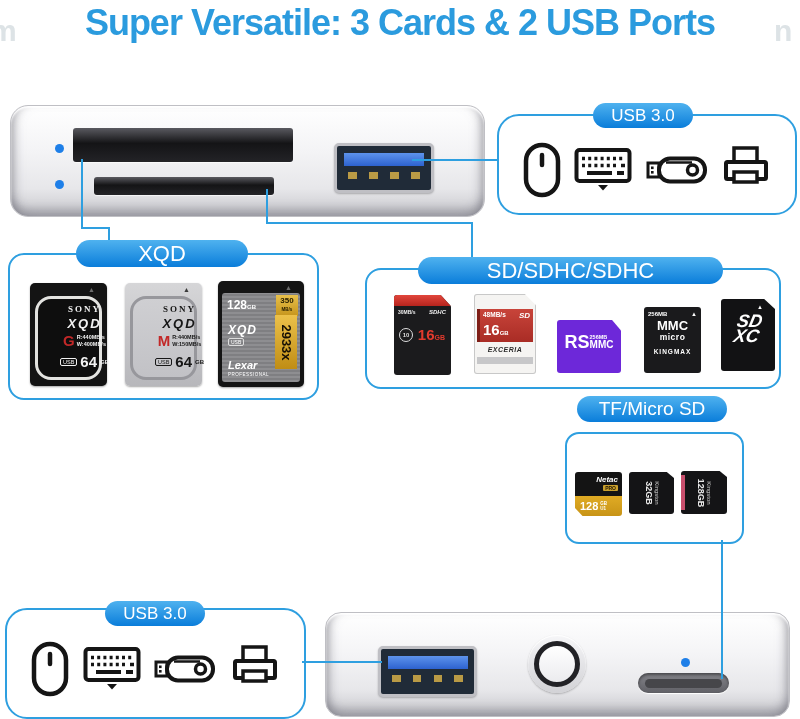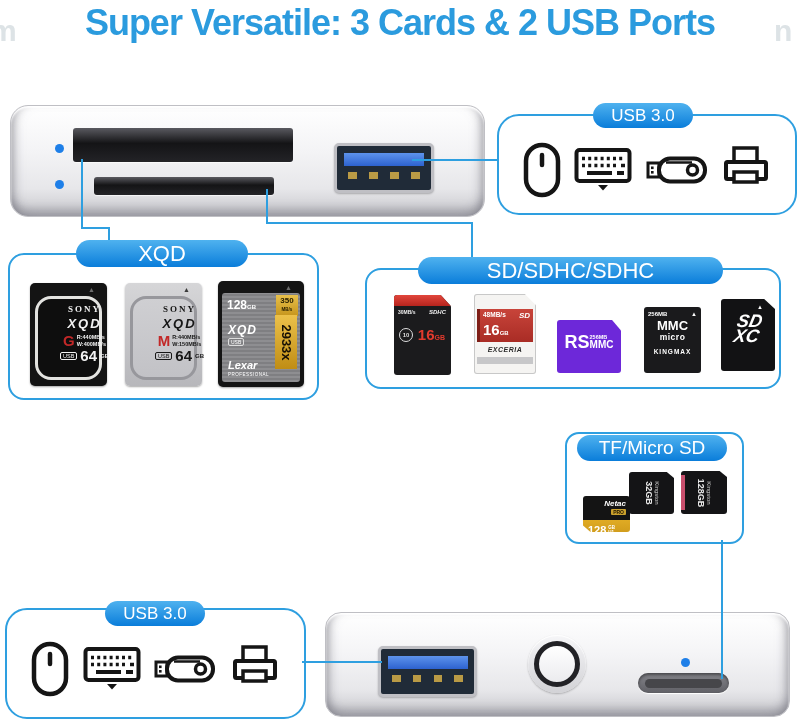--- a/index.html
+++ b/index.html
@@ -45,21 +45,21 @@
   .xcard.silver{background:linear-gradient(180deg,#d6d6d8,#b7b7bb);} .xcard.silver .xcap{color:#3a3a3a;}
   .xinner{position:absolute;left:5px;right:5px;top:13px;bottom:6px;border-radius:16px;
     display:flex;flex-direction:column;align-items:center;padding-left:32px;}
   .xcard.dark .xinner{border:3px solid #e3e3e0;background:#0e0e0e;color:#f2f2f2;}
   .xcard.silver .xinner{border:3px solid #97979c;background:linear-gradient(180deg,#cfcfd2,#c2c2c6);color:#161616;}
   .sony{font-family:"Liberation Serif", serif;font-weight:bold;letter-spacing:2px;font-size:9px;margin-top:5px;}
   .xlogo{font-weight:bold;font-style:italic;font-size:13px;letter-spacing:2px;margin-top:2px;}
   .srow{display:flex;align-items:center;gap:2px;margin-top:1px;}
   .series{color:#c22828;font-size:15px;font-weight:bold;}
   .speeds{font-size:5.5px;line-height:6.5px;font-weight:bold;text-align:left;}
-  .brow{display:flex;align-items:center;gap:3px;margin-top:0;}
+  .brow{display:flex;align-items:center;gap:3px;margin-top:6px;}
   .usbb{font-size:5.5px;border:1px solid currentColor;border-radius:2px;padding:0 2px;}
   .capb{font-size:15px;font-weight:bold;line-height:14px;}
   .caps{font-size:6px;font-weight:bold;}
   
   .lexinner{position:absolute;left:4px;right:4px;top:12px;bottom:5px;border-radius:3px;
     background:repeating-linear-gradient(0deg,#8e8e91 0 2px,#7f7f82 2px 4px);color:#fff;}
   .l128{position:absolute;left:5px;top:5px;font-weight:bold;font-size:12px;}
   .l440{position:absolute;right:2px;top:2px;background:linear-gradient(180deg,#e8c04a,#c6951d);
     color:#2a2000;width:22px;text-align:center;font-size:8px;font-weight:bold;line-height:8px;padding:2px 0;}
   .lxqd{position:absolute;left:6px;top:30px;font-weight:bold;font-style:italic;font-size:12px;letter-spacing:1px;}
@@ -299,21 +299,21 @@
     <div class="exc-logo">
       <div>SD</div>
       <div>XC</div>
     </div>
   </div>
 </div>
 <div class="pill" style="left:418px;top:257px;width:305px;height:27px;font-size:22px;">SD/SDHC/SDHC</div>
 
 <div class="obox" style="left:565px;top:432px;width:175px;height:108px;border-radius:14px;">
 
-  <div class="tfcard netac" style="left:16px;top:38px;width:47px;height:36px;margin-top:24px;">
+  <div class="tfcard netac" style="left:8px;top:38px;width:47px;height:44px;">
     <div class="ntop">
       <span class="nbrand">Netac</span>
       <span class="npro">PRO</span>
     </div>
     <div class="nbot">
       <span class="n128">128</span>
       <span class="ncol">
         <small>GB</small>
         <small>U1</small>
       </span>
@@ -328,21 +328,21 @@
   </div>
 
   <div class="tfcard kcard" style="left:114px;top:37px;width:46px;height:43px;">
     <div class="kstripe"></div>
     <div class="rot">
       <span class="kb">Kingston</span>
       <span class="kc">128GB</span>
     </div>
   </div>
 </div>
-<div class="pill" style="left:577px;top:435px;width:150px;height:26px;font-size:19px;">TF/Micro SD</div>
+<div class="pill" style="left:577px;top:396px;width:150px;height:26px;font-size:19px;">TF/Micro SD</div>
 
 <div class="obox" style="left:5px;top:608px;width:297px;height:107px;border-radius:22px;">
   <div class="iconrow">
     <span>
         <svg width="38" height="56" viewBox="0 0 38 56">
           <rect x="3" y="3" width="32" height="50" rx="16" fill="none" stroke="#151515" stroke-width="4.5"></rect>
           <line x1="19" y1="13" x2="19" y2="23" stroke="#151515" stroke-width="4.5" stroke-linecap="round"></line>
         </svg>
       </span>
     <span>

